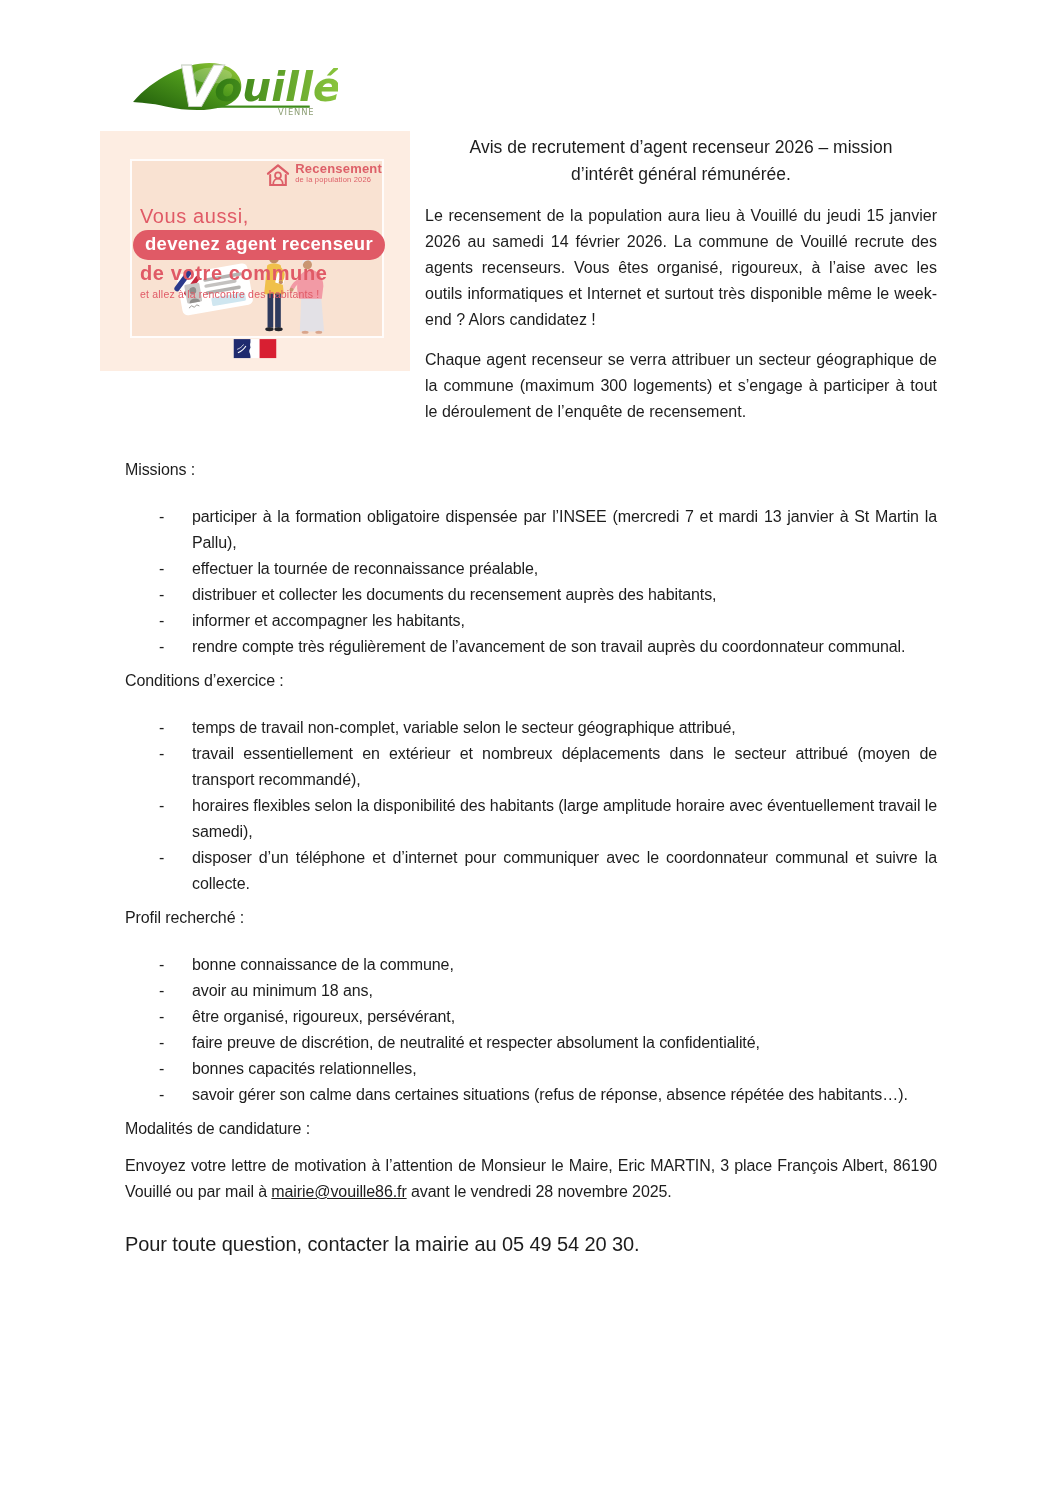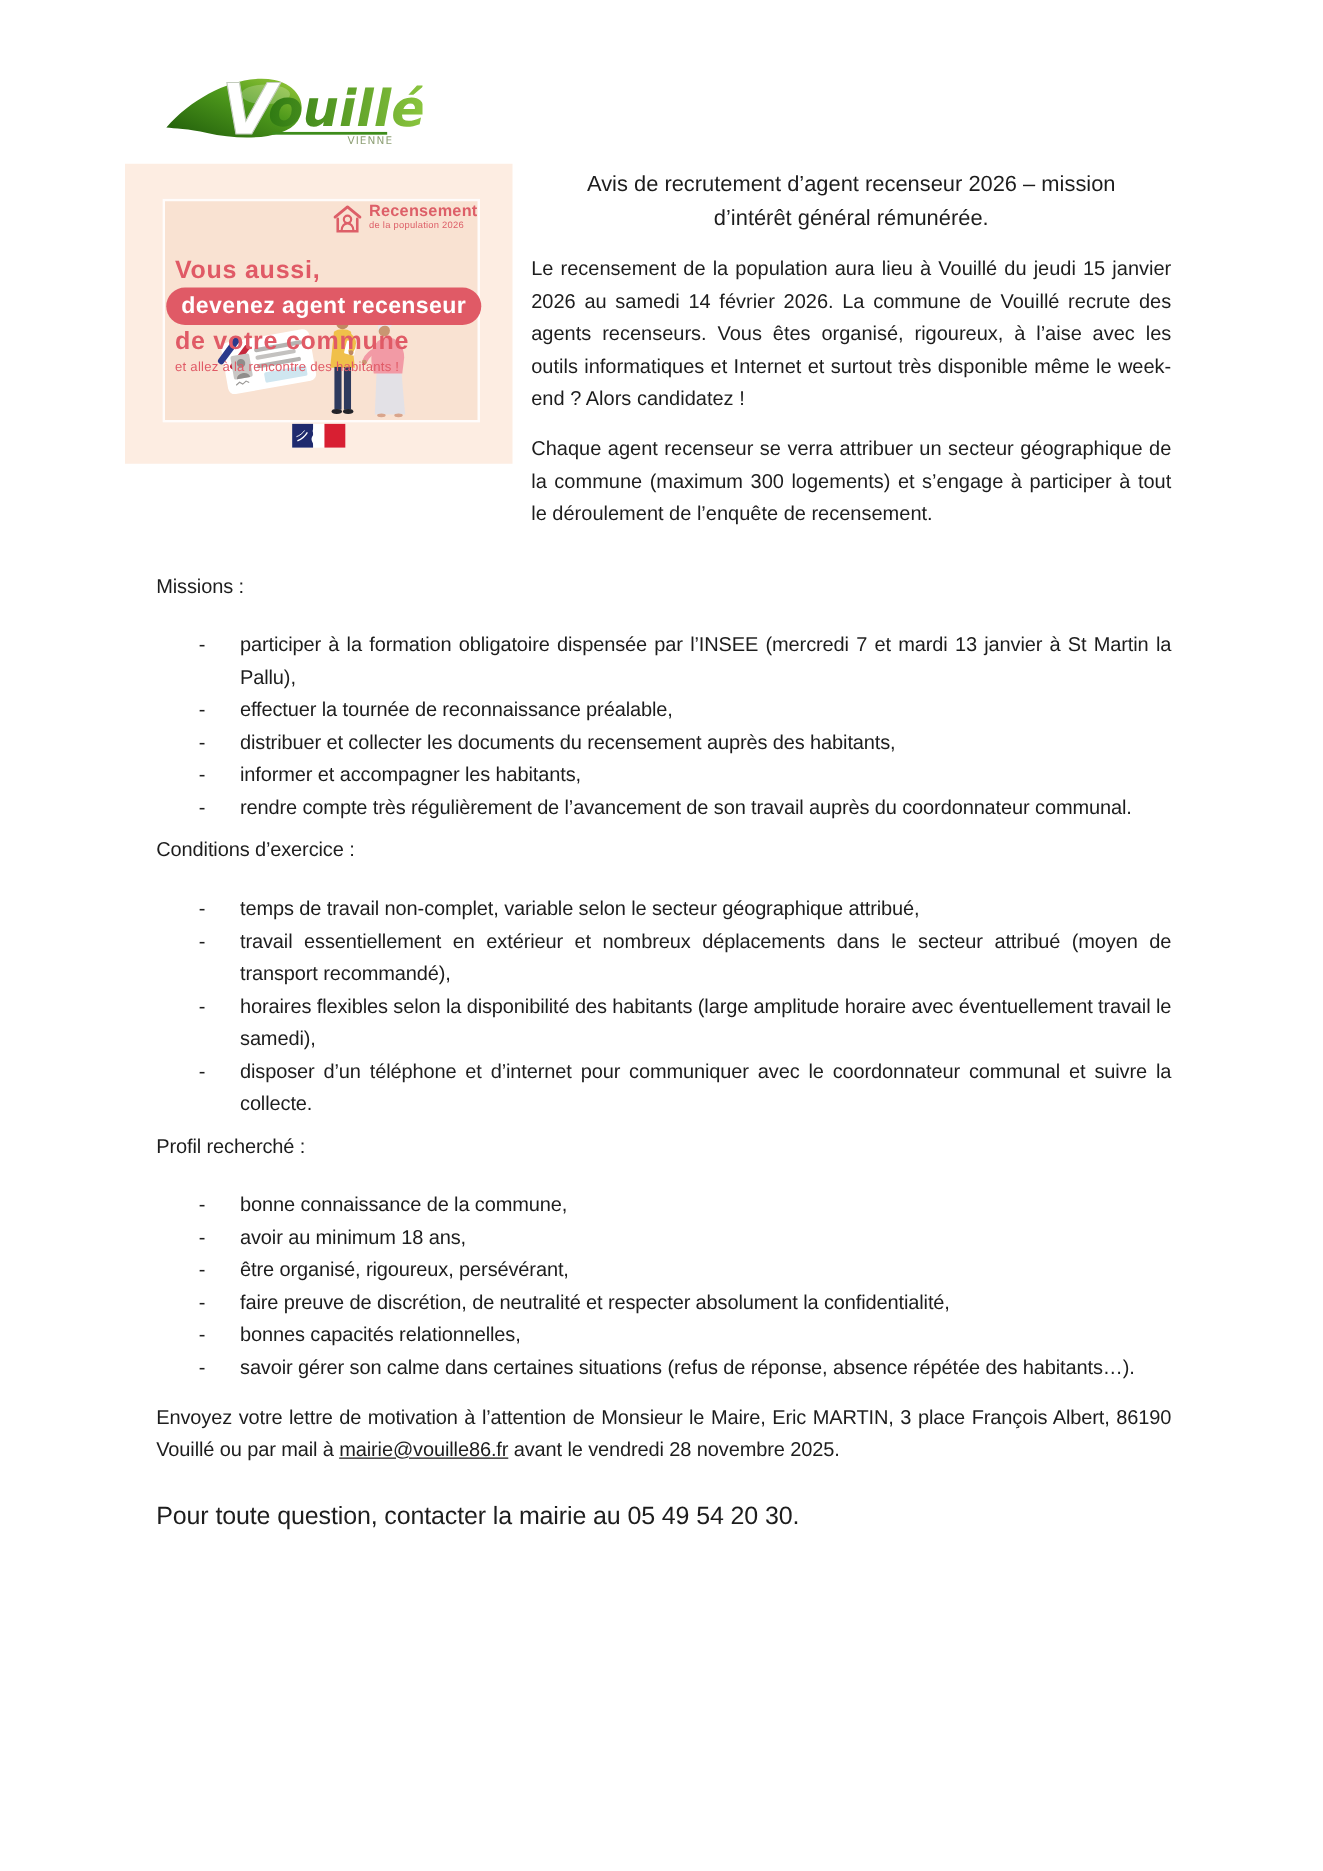--- a/index.html
+++ b/index.html
@@ -32,21 +32,21 @@
   .poster-art { position: absolute; inset: 0; width: 100%; height: 100%; }
   .census-badge {
     position: absolute; top: 31px; right: 28px;
     display: flex; gap: 4px; align-items: flex-start;
     color: #dd5f68;
   }
   .badge-icon { width: 26px; height: 26px; flex: 0 0 auto; }
   .badge-t1 { font-size: 13px; font-weight: bold; line-height: 14px; letter-spacing: .2px; }
   .badge-t2 { font-size: 7.5px; line-height: 8px; letter-spacing: .2px; }
   .headline { position: absolute; left: 40px; top: 73px; color: #e05a66; }
-  .hl1 { font-size: 20px; font-weight: bold; line-height: 24px; letter-spacing: .6px; }
+  .hl1 { font-size: 20px; font-weight: normal; line-height: 24px; letter-spacing: .6px; }
   .hl-pill {
     display: inline-block;
     background: #e05a66; color: #fff;
     font-size: 18.5px; font-weight: bold;
     border-radius: 15px; padding: 3px 12px 5px;
     margin: 2px 0 1px -7px; letter-spacing: .3px;
     white-space: nowrap;
   }
   .hl3 { font-size: 20px; font-weight: bold; line-height: 25px; letter-spacing: .6px; }
   .subline { font-size: 10.5px; line-height: 13px; margin-top: 2px; letter-spacing: .2px; }
@@ -213,15 +213,16 @@
           <li class="dash-item">bonne connaissance de la commune,</li>
           <li class="dash-item">avoir au minimum 18 ans,</li>
           <li class="dash-item">être organisé, rigoureux, persévérant,</li>
           <li class="dash-item">faire preuve de discrétion, de neutralité et respecter absolument la confidentialité,</li>
           <li class="dash-item">bonnes capacités relationnelles,</li>
           <li class="dash-item">savoir gérer son calme dans certaines situations (refus de réponse, absence répétée des habitants…).</li>
         </ul>
       </div>
     </div>
 
+  <div class="section-heading tight">Modalités de candidature :</div>
   <p class="closing-paragraph"><span>Envoyez votre lettre de motivation à l’attention de Monsieur le Maire, Eric MARTIN, 3 place François Albert, 86190 Vouillé ou par mail à </span><a class="email-link">mairie@vouille86.fr</a><span> avant le vendredi 28 novembre 2025.</span></p>
   <p class="contact-line">Pour toute question, contacter la mairie au 05 49 54 20 30.</p>
 </div>
 
 </body></html>

